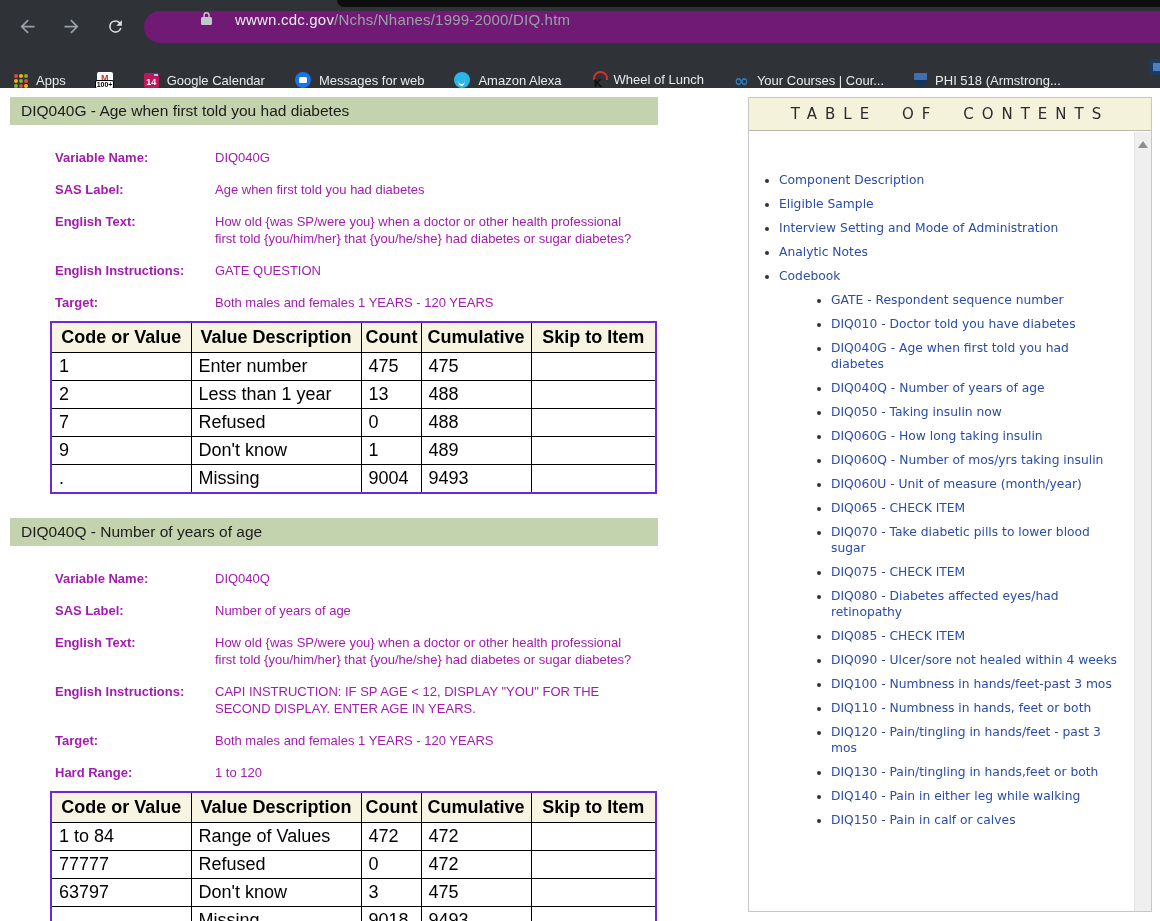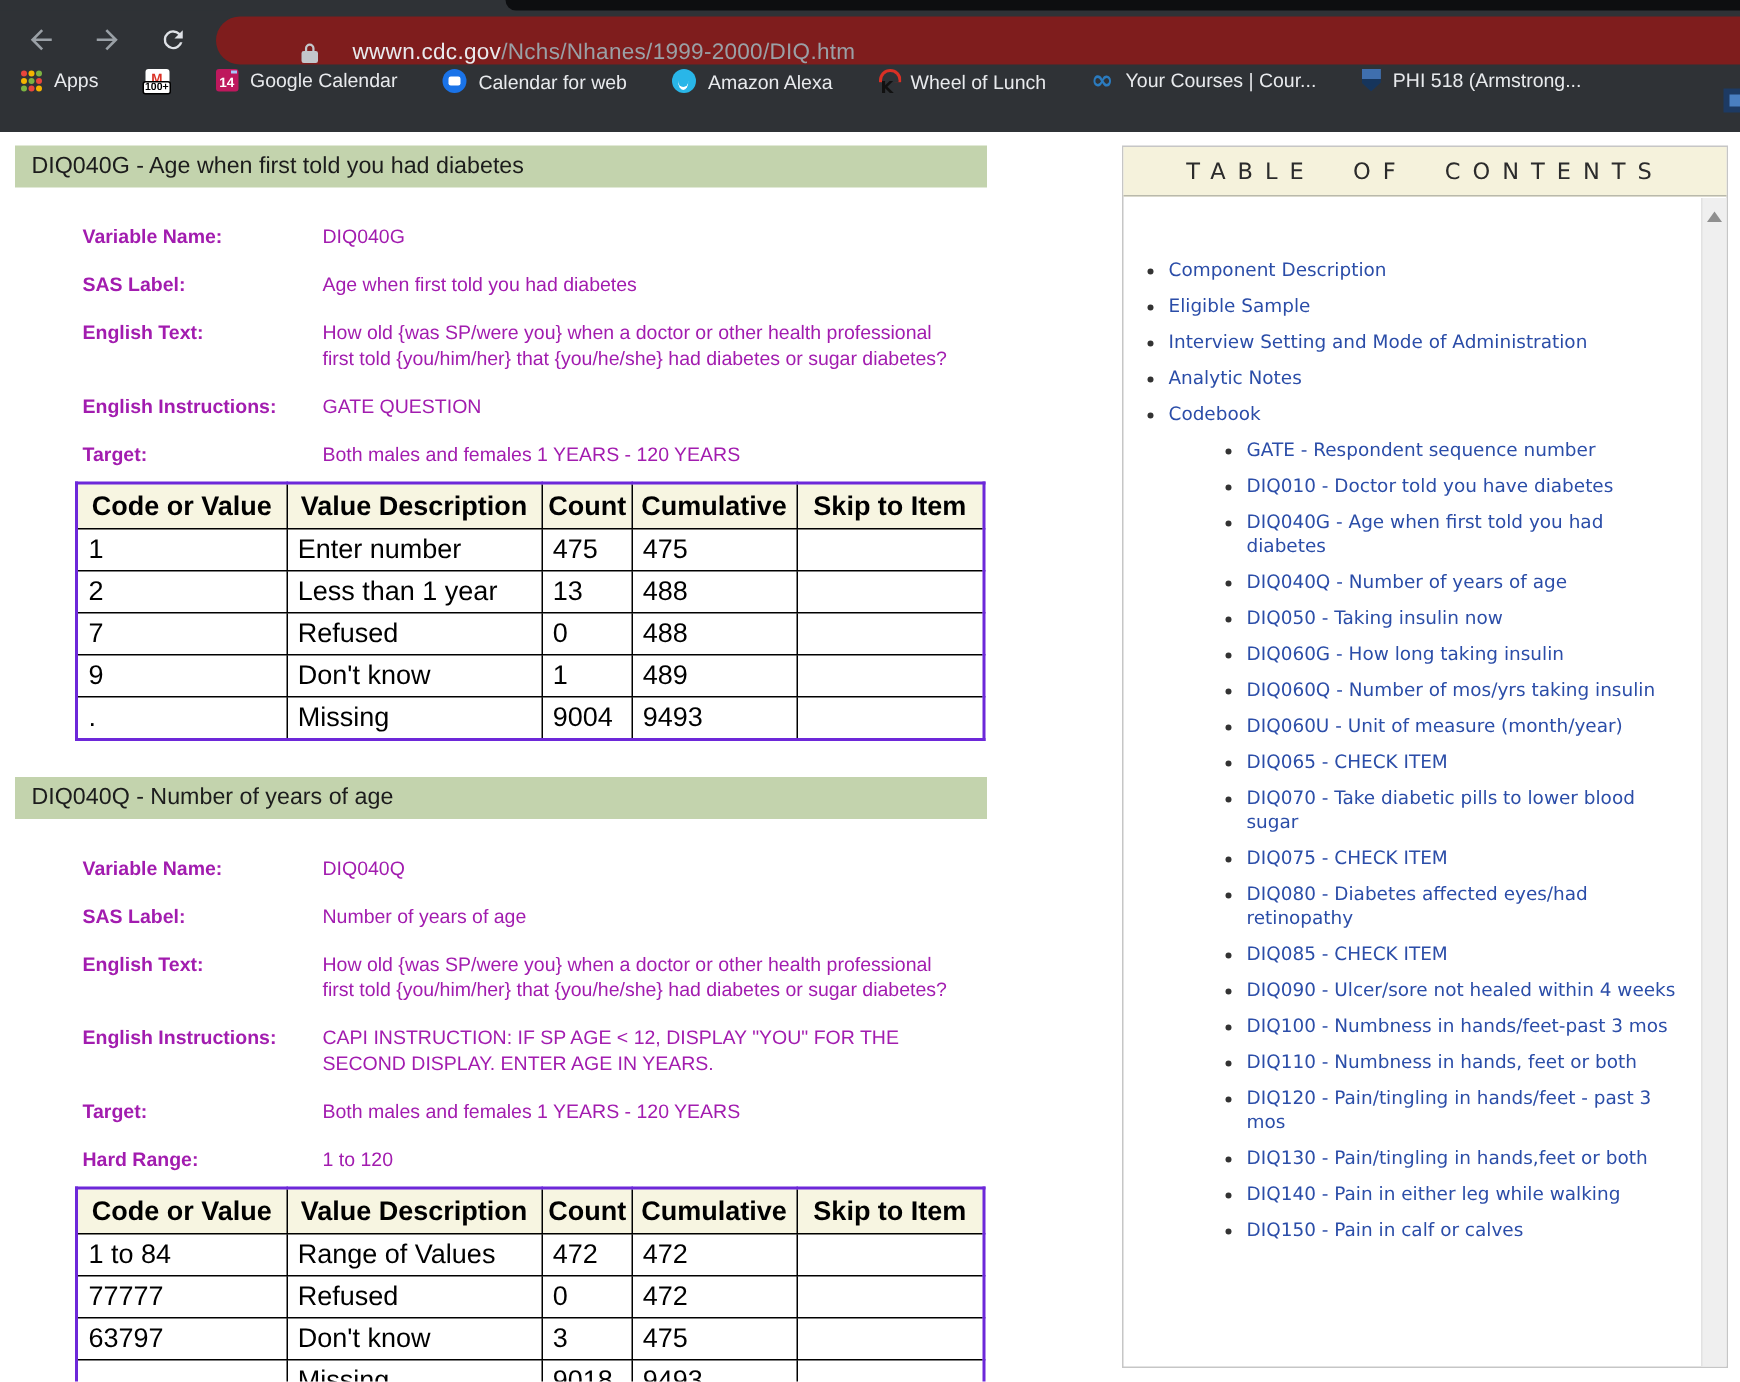--- a/index.html
+++ b/index.html
@@ -7,28 +7,28 @@
     font-family:"Liberation Sans", sans-serif; }
 
   
   .browser { position:relative; width:1160px; height:88px; background:#2f3236; }
   .tabstrip { position:relative; height:7px; background:#2f3236; }
   .tabstrip-dark { position:absolute; left:337px; right:0; top:0; height:7px;
     background:#0d0e10; border-bottom-left-radius:8px; }
   .toolbar { height:39px; display:flex; align-items:center; padding-left:10px; }
   .nav-btn { width:34px; height:34px; display:flex; align-items:center; justify-content:center;
     border-radius:50%; margin-right:10px; cursor:pointer; flex:0 0 auto; }
-  .omnibox { flex:1 1 auto; height:32px; margin-left:2px; background:#7f1d1d;
-    border-radius:16px 0 0 16px; display:flex; align-items:flex-end; padding-left:56px; }
+  .omnibox { flex:1 1 auto; height:32px; margin-left:2px; background:#701a75;
+    border-radius:16px 0 0 16px; display:flex; align-items:flex-start; padding-left:56px; }
   .omnibox .lock { margin-right:22px; display:flex; }
   .url { font-size:15px; letter-spacing:0.2px; white-space:nowrap; }
   .url .domain { color:#e8eaed; }
   .url .path { color:#9aa0a6; }
 
-  .bookmarks { position:relative; height:42px; display:flex; align-items:flex-start;
+  .bookmarks { position:relative; height:42px; display:flex; align-items:flex-end;
     padding-left:14px; gap:30px; background:#2f3236; overflow:hidden; }
   .bm { display:flex; align-items:center; gap:8px; color:#e8eaed; font-size:13px;
     white-space:nowrap; cursor:pointer; flex:0 0 auto; }
 
   
   .i-apps { width:14px; height:14px; display:grid; grid-template-columns:repeat(3,4px);
     grid-auto-rows:4px; gap:1px; }
   .i-apps i { border-radius:50%; }
   .i-apps i:nth-child(1){background:#e8453c}.i-apps i:nth-child(2){background:#f4b400}
   .i-apps i:nth-child(3){background:#7cb342}.i-apps i:nth-child(4){background:#f4b400}
@@ -169,21 +169,21 @@
       </span>
     </div>
     <div class="bm">
       <span class="i-cal">
           <span>14</span>
         </span>
       <span>Google Calendar</span>
     </div>
     <div class="bm">
       <span class="i-msg"></span>
-      <span>Calendar for web</span>
+      <span>Messages for web</span>
     </div>
     <div class="bm">
       <span class="i-alexa"></span>
       <span>Amazon Alexa</span>
     </div>
     <div class="bm">
       <span class="i-wheel">
           <span class="wk">K</span>
         </span>
       <span>Wheel of Lunch</span>

